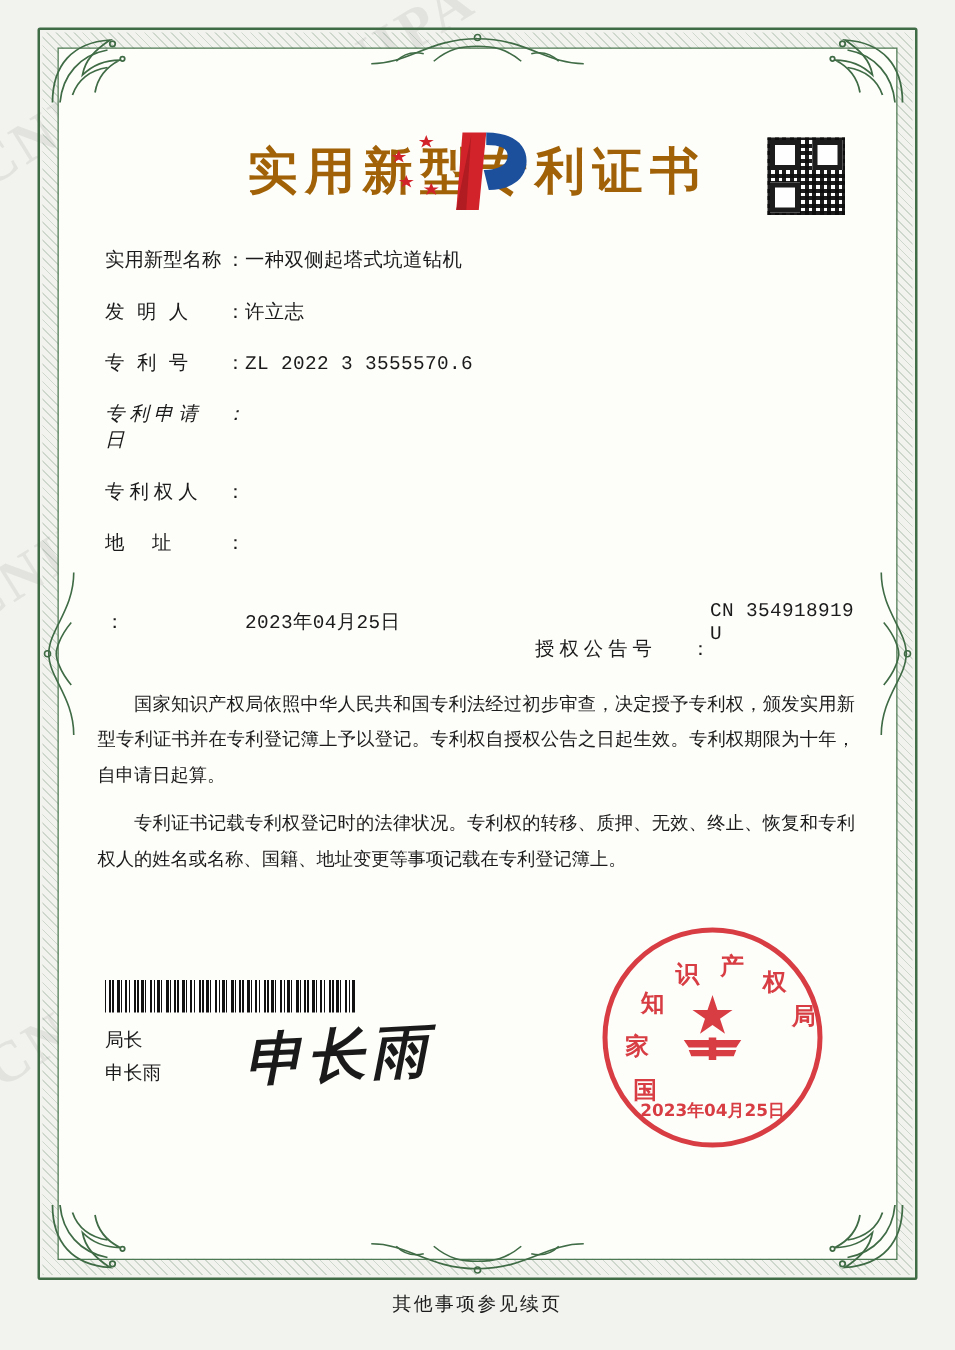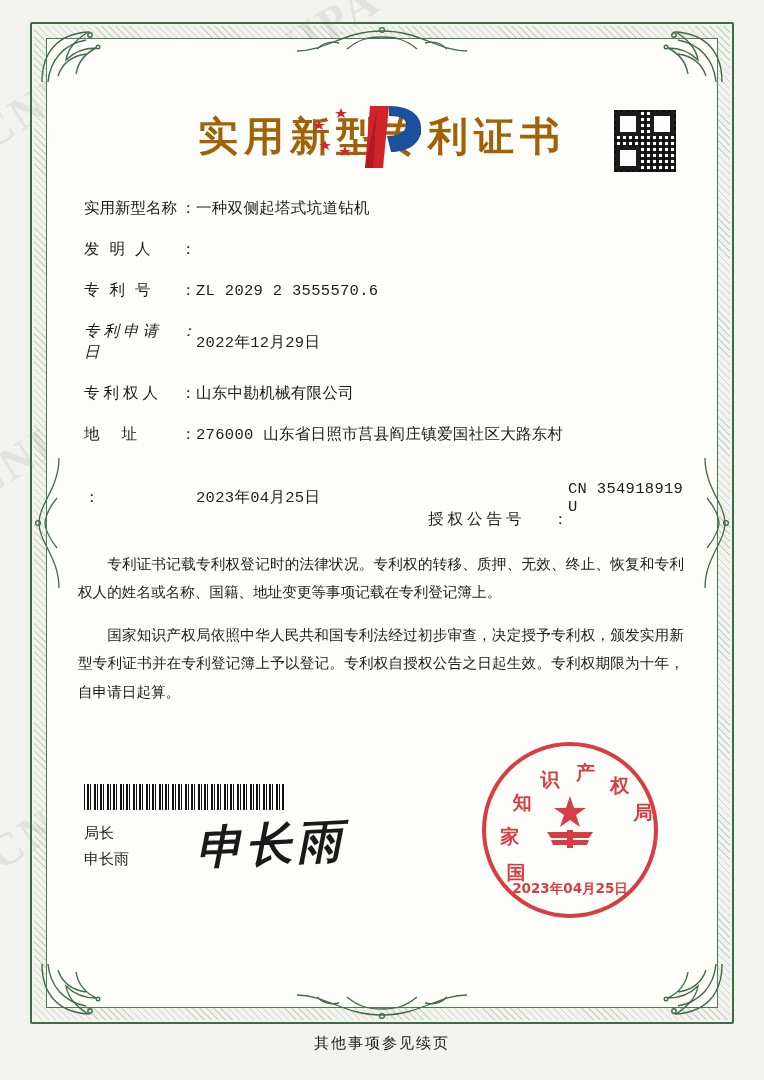--- a/index.html
+++ b/index.html
@@ -432,69 +432,67 @@
           <span>：</span>
         </span>
         <span class="field-value">一种双侧起塔式坑道钻机</span>
       </div>
 
       <div class="field-row">
         <span class="field-label" style="letter-spacing:10px;">
           <span>发明人</span>
           <span style="letter-spacing:0">：</span>
         </span>
+        <span class="field-value">许立志</span>
       </div>
 
       <div class="field-row">
         <span class="field-label" style="letter-spacing:10px;">
           <span>专利号</span>
           <span style="letter-spacing:0">：</span>
         </span>
-        <span class="field-value">ZL 2029 2 3555570.6</span>
+        <span class="field-value">ZL 2022 3 3555570.6</span>
       </div>
 
       <div class="field-row">
         <span class="field-label" style="letter-spacing:4px;font-style:italic;">
           <span>专利申请日</span>
           <span style="letter-spacing:0">：</span>
         </span>
-        <span class="field-value">2022年12月29日</span>
       </div>
 
       <div class="field-row">
         <span class="field-label" style="letter-spacing:4px;">
           <span>专利权人</span>
           <span style="letter-spacing:0">：</span>
         </span>
-        <span class="field-value">山东中勘机械有限公司</span>
       </div>
 
       <div class="field-row">
         <span class="field-label" style="letter-spacing:22px;font-family:Liberation Mono, monospace;">
           <span>地址</span>
           <span style="letter-spacing:0">：</span>
         </span>
-        <span class="field-value">276000 山东省日照市莒县阎庄镇爱国社区大路东村</span>
       </div>
 
       <div class="field-row split">
         <span class="field-label" style="letter-spacing:4px;">
           <span style="letter-spacing:0">：</span>
         </span>
         <span class="field-value">2023年04月25日</span>
         <span class="field-label2" style="letter-spacing:4px;">
           <span>授权公告号</span>
           <span style="letter-spacing:0">：</span>
         </span>
         <span class="field-value" style="flex:1">CN 354918919 U</span>
       </div>
     </div>
 
+    <div class="para">国家知识产权局依照中华人民共和国专利法经过初步审查，决定授予专利权，颁发实用新型专利证书并在专利登记簿上予以登记。专利权自授权公告之日起生效。专利权期限为十年，自申请日起算。</div>
     <div class="para second">专利证书记载专利权登记时的法律状况。专利权的转移、质押、无效、终止、恢复和专利权人的姓名或名称、国籍、地址变更等事项记载在专利登记簿上。</div>
-    <div class="para">国家知识产权局依照中华人民共和国专利法经过初步审查，决定授予专利权，颁发实用新型专利证书并在专利登记簿上予以登记。专利权自授权公告之日起生效。专利权期限为十年，自申请日起算。</div>
 
     <div class="barcode"></div>
 
     <div class="signer">
       <div>局长</div>
       <div>申长雨</div>
     </div>
     <div class="sig-script">申长雨</div>
 
     <div class="seal">

